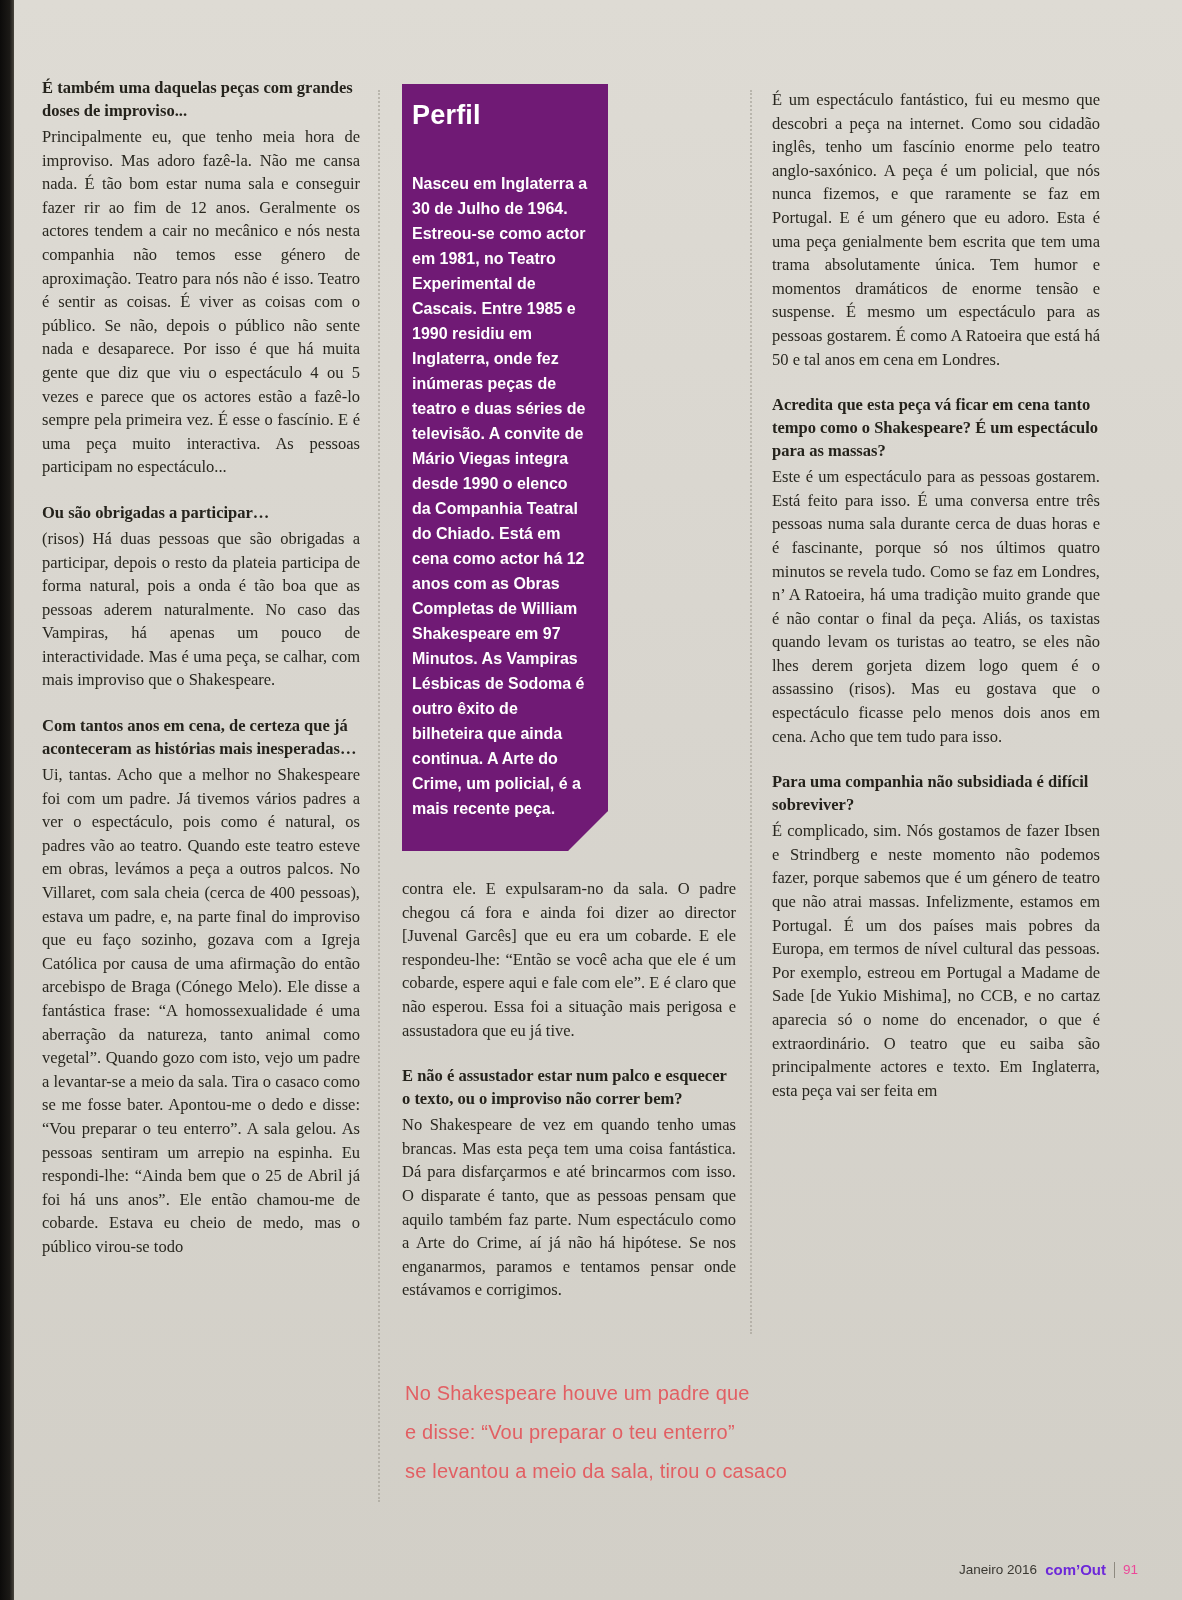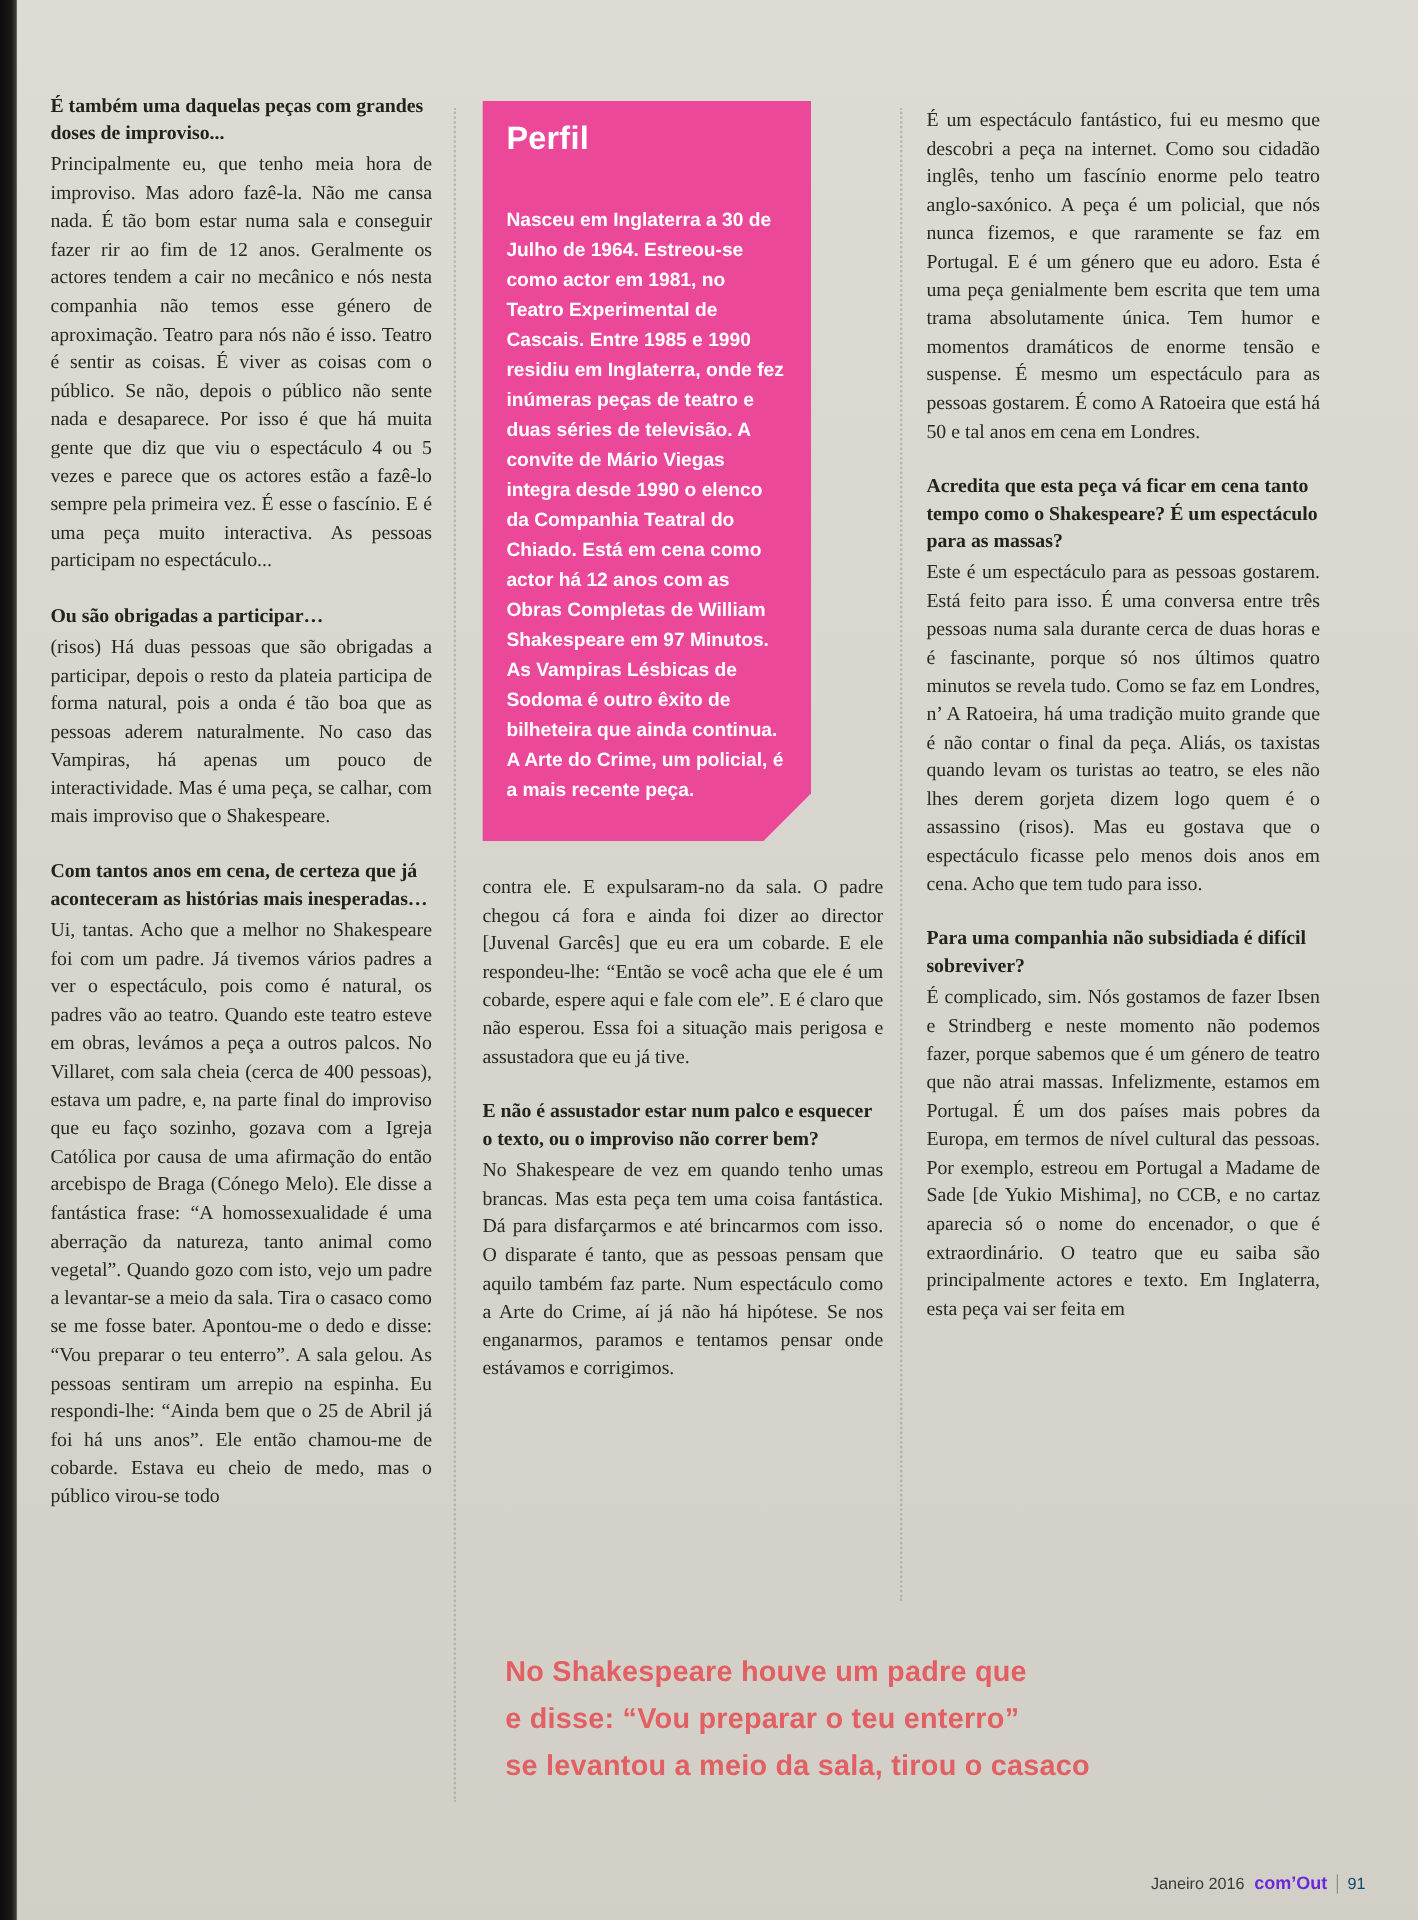--- a/index.html
+++ b/index.html
@@ -28,49 +28,49 @@
     font-size:16.5px; line-height:23px; font-weight:bold;
     margin:22px 0 3px; color:#24221b;
   }
   section.qa:first-child h3.q { margin-top:0; }
   p.a {
     font-size:16.5px; line-height:23.6px;
     text-align:justify; hyphens:auto; -webkit-hyphens:auto;
   }
 
   .perfil {
-    width:274px;
-    background:#ec4899;
+    width:206px;
+    background:#701a75;
     color:#ffffff;
     font-family:"Liberation Sans", sans-serif;
-    padding:16px 20px 30px 20px;
+    padding:16px 20px 30px 10px;
     clip-path:polygon(0 0,100% 0,100% calc(100% - 40px),calc(100% - 40px) 100%,0 100%);
     box-shadow:0 1px 2px rgba(0,0,0,.25);
   }
   .perfil h2 { font-size:27px; font-weight:bold; margin-bottom:10px; letter-spacing:.2px; }
   .perfil p  { font-size:16px; font-weight:bold; line-height:25px; text-align:left;margin-top:40px; }
 
   p.cont { margin-top:26px; }
 
   .pullquote {
     position:absolute; left:405px; top:1374px; width:690px;
     font-family:"Liberation Sans", sans-serif;
-    font-weight:bold; font-size:24px; line-height:39px;
-    color:#e25f63; letter-spacing:.2px;margin-left:16px;
+    font-weight:normal; font-size:20px; line-height:39px;
+    color:#e25f63; letter-spacing:.2px;
   }
 
   .footer {
     position:absolute; right:44px; bottom:22px;
     font-family:"Liberation Sans", sans-serif;
     font-size:13.5px; color:#3a3832;
     display:inline-flex; align-items:center; gap:8px;
   }
   .footer .mag { font-weight:bold; font-size:15px; color:#6d28d9; }
   .footer .sep { display:inline-block; width:1px; height:16px; background:#8e8a80; }
-  .footer .pnum { color:#0c4a6e; }
+  .footer .pnum { color:#ec4899; }
 </style>
 </head>
 <body>
 
 <div class="spine"></div>
 
 <div class="divider divider-1"></div>
 <div class="divider divider-2"></div>
 
 <div class="col col-left">

